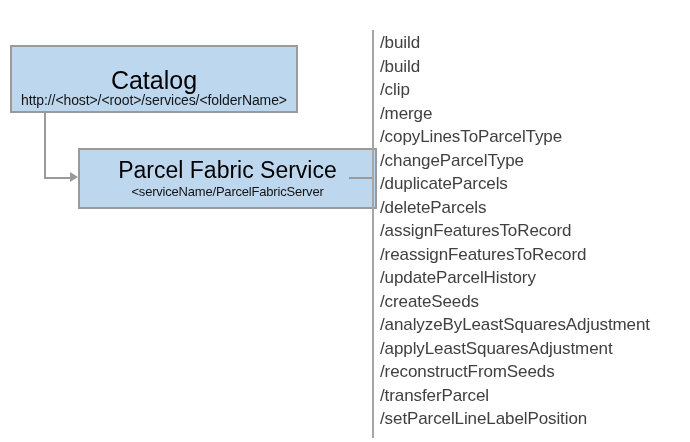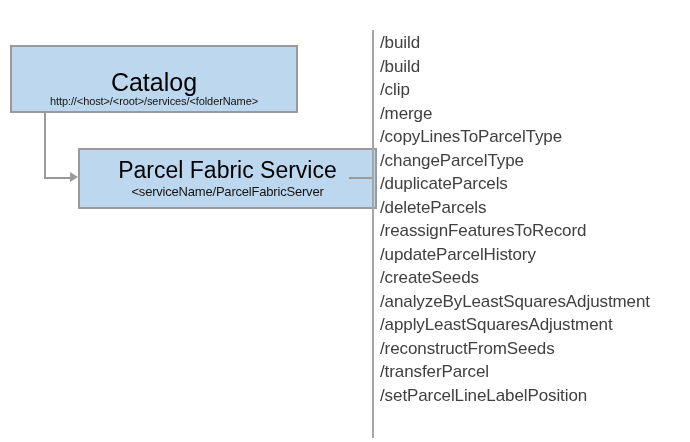--- a/index.html
+++ b/index.html
@@ -50,21 +50,21 @@
     left: 10px;
     top: 45px;
     width: 288px;
     height: 68px;
   }
   #catalog-node .node-title {
     font-size: 25px;
     margin-top: 18px;
   }
   #catalog-node .node-subtitle {
-    font-size: 11px;
+    font-size: 14px;
     margin-top: 0;
     letter-spacing: -0.1px;
   }
 
   #service-node {
     left: 78px;
     top: 148px;
     width: 299px;
     height: 61px;
   }
@@ -167,20 +167,21 @@
 
   <ul id="operations-list">
     <li>/build</li>
     <li>/build</li>
     <li>/clip</li>
     <li>/merge</li>
     <li>/copyLinesToParcelType</li>
     <li>/changeParcelType</li>
     <li>/duplicateParcels</li>
     <li>/deleteParcels</li>
+    <li>/assignFeaturesToRecord</li>
     <li>/reassignFeaturesToRecord</li>
     <li>/updateParcelHistory</li>
     <li>/createSeeds</li>
     <li>/analyzeByLeastSquaresAdjustment</li>
     <li>/applyLeastSquaresAdjustment</li>
     <li>/reconstructFromSeeds</li>
     <li>/transferParcel</li>
     <li>/setParcelLineLabelPosition</li>
   </ul>
 

